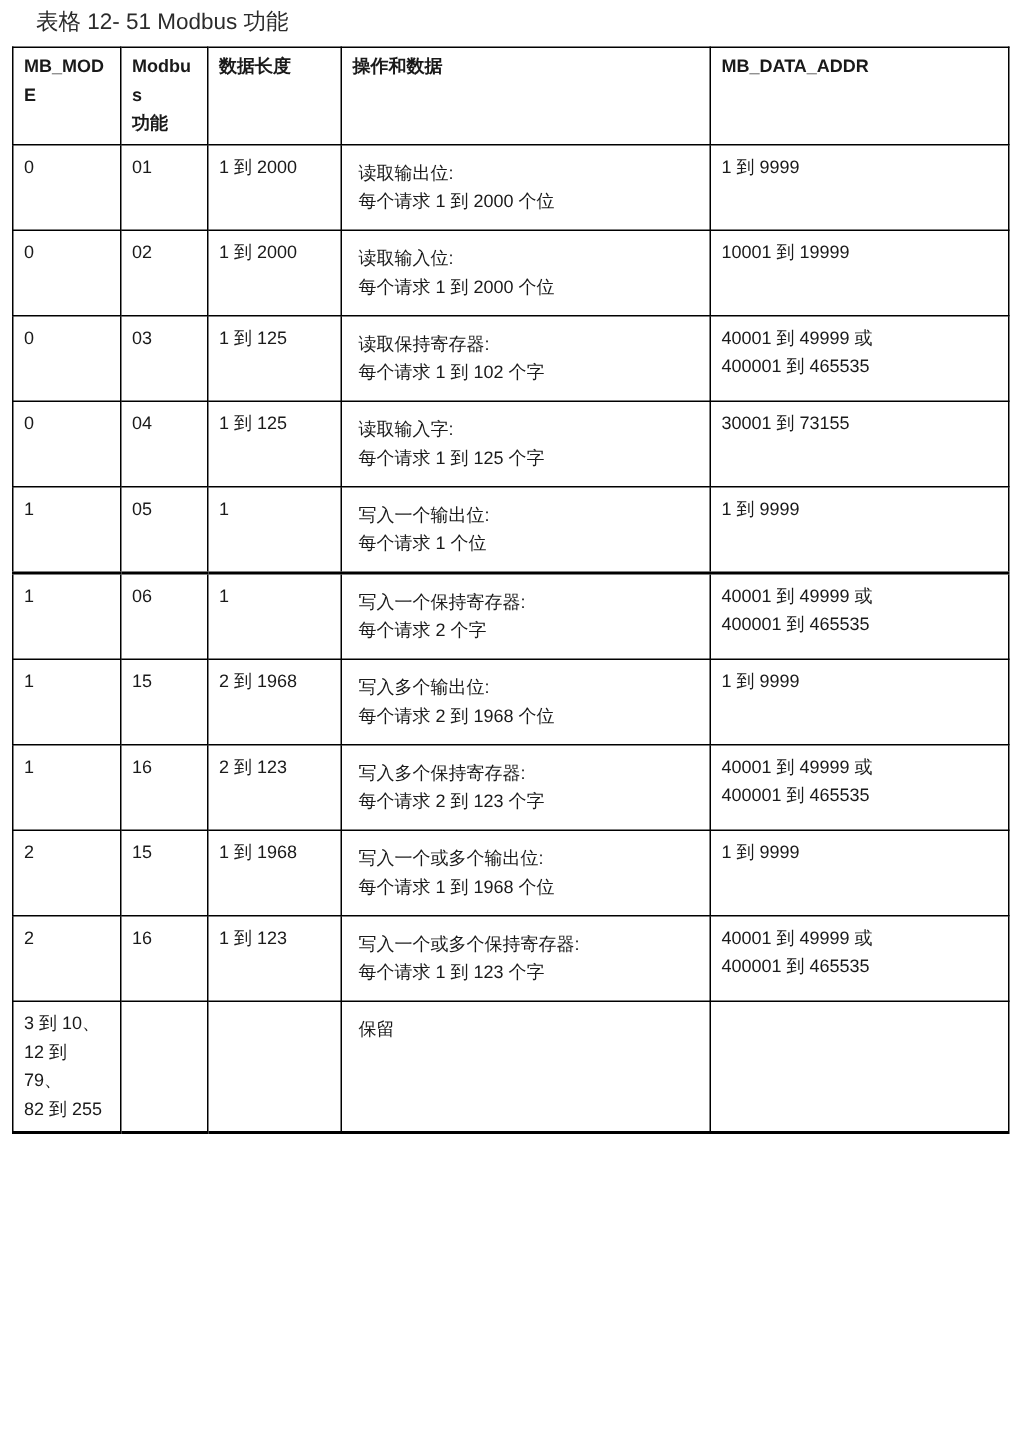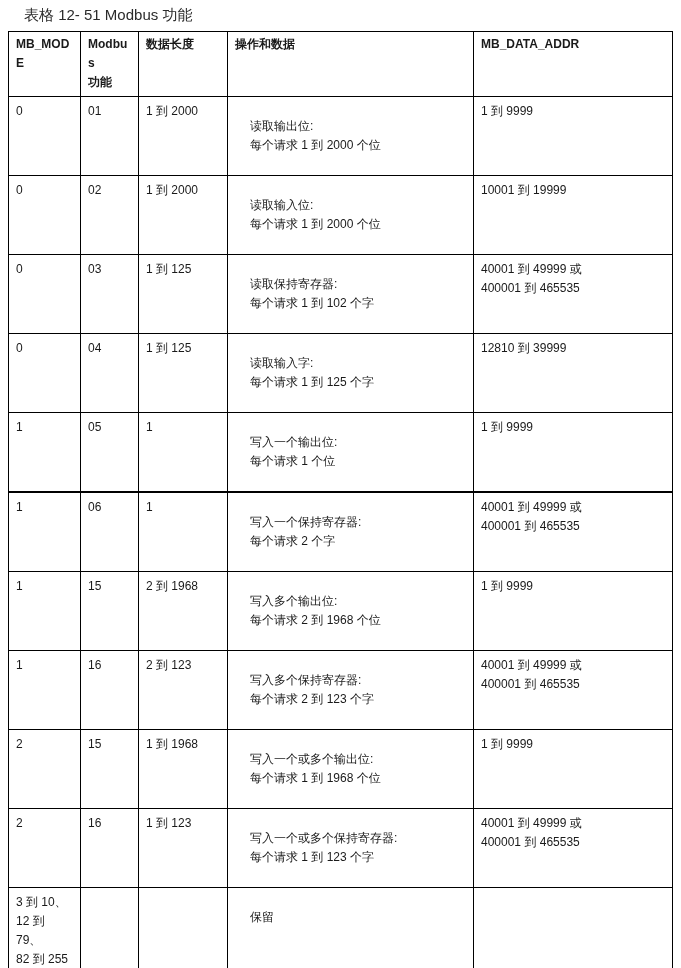--- a/index.html
+++ b/index.html
@@ -43,21 +43,21 @@
     padding: 5px 7px;
     white-space: pre-line;
     overflow-wrap: break-word;
   }
   table.modbus th {
     font-weight: bold;
     padding-top: 3px;
     padding-bottom: 4px;
   }
   table.modbus td p {
-    margin: 15px;
+    margin: 4px;
     white-space: pre-line;
   }
   table.modbus td p + p {
     margin-top: 7px;
   }
   table.modbus tr.thick-top th,
   table.modbus tr.thick-top td {
     border-top: 2px solid #000000;
   }
   table.modbus tbody tr:last-child td {
@@ -120,21 +120,21 @@
 每个请求 1 到 102 个字</p></td>
           <td>40001 到 49999 或
 400001 到 465535</td>
         </tr>
         <tr>
           <td>0</td>
           <td>04</td>
           <td>1 到 125</td>
           <td><p>读取输入字:
 每个请求 1 到 125 个字</p></td>
-          <td>12810 到 39999</td>
+          <td>30001 到 73155</td>
         </tr>
         <tr>
           <td>1</td>
           <td>05</td>
           <td>1</td>
           <td><p>写入一个输出位:
 每个请求 1 个位</p></td>
           <td>1 到 9999</td>
         </tr>
         <tr class="thick-top">

